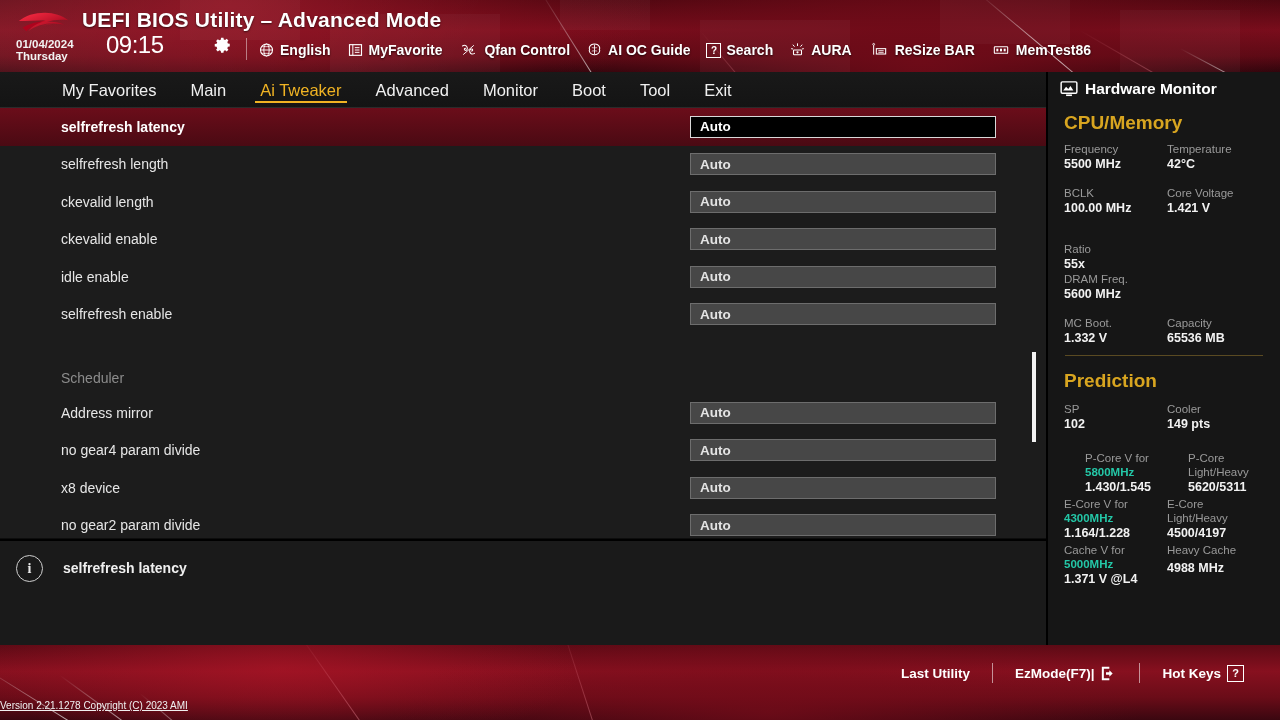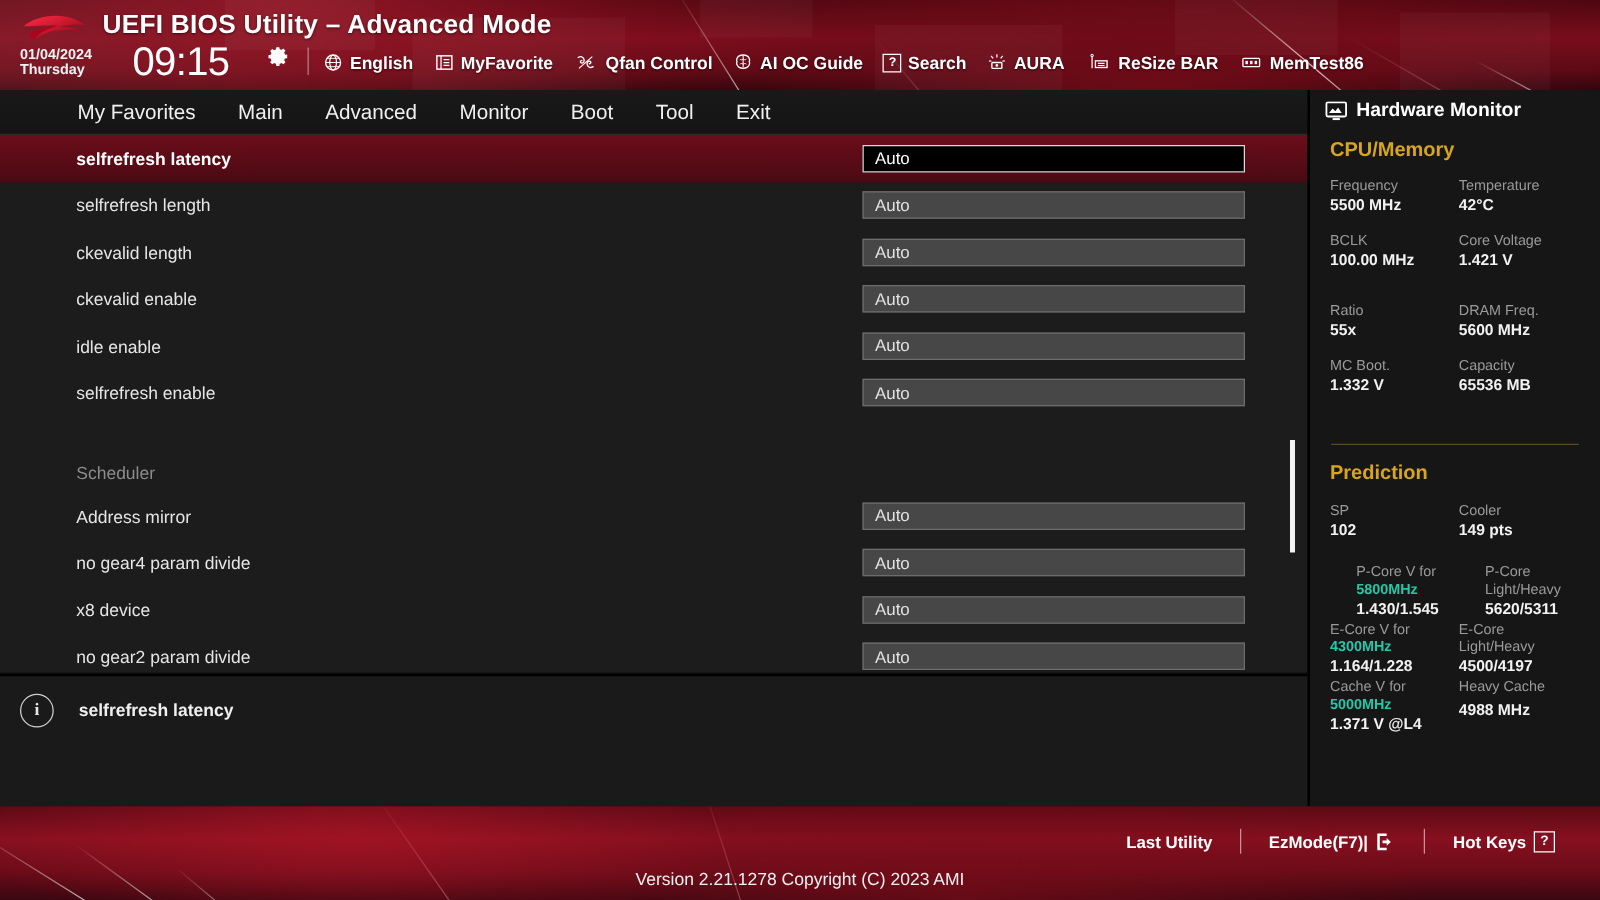--- a/index.html
+++ b/index.html
@@ -36,21 +36,21 @@
     position:absolute; left:82px; top:8px;
     font-size:21px; font-weight:700; letter-spacing:.2px; color:#fff;
     text-shadow:0 1px 2px rgba(0,0,0,.6);
     text-align:center;
   }
   .datetime { position:absolute; left:16px; top:38px; width:86px; line-height:12px; }
   .datetime .d { font-size:11.5px; font-weight:700; color:#f2f2f2; }
   .datetime .w { font-size:11.5px; font-weight:700; color:#f2f2f2; }
   .clock {
     position:absolute; left:106px; top:31px;
-    font-size:32px; font-weight:400; color:#fff; letter-spacing:-.5px;
+    font-size:24px; font-weight:400; color:#fff; letter-spacing:-.5px;
   }
   .gear-top { position:absolute; left:214px; top:36px; width:18px; height:18px; }
   .hdr-sep { position:absolute; top:38px; width:1px; height:22px; background:rgba(255,255,255,.45); }
 
   .hdr-menu { position:absolute; top:42px; left:258px; display:flex; align-items:center; gap:0px; }
   .hdr-item { display:flex; align-items:center; gap:5px; margin-right:16px; cursor:default; }
   .hdr-item .lbl { font-size:14px; font-weight:700; color:#ffffff; text-shadow:0 1px 2px rgba(0,0,0,.7); }
   .hdr-ico { width:17px; height:16px; display:block; }
   .key-box {
     display:inline-flex; align-items:center; justify-content:center;
@@ -85,21 +85,21 @@
   .row .label {
     position:absolute; left:61px; font-size:14px; color:#e6e6e6; white-space:nowrap;
   }
   .row.selected .label { color:#ffffff; font-weight:700; }
   .row.section .label { color:#8c8c8c; }
   .field {
     position:absolute; left:690px; width:306px; height:22px;
     background:#474747; border:1px solid #6d6d6d;
     display:flex; align-items:center;
   }
-  .field .val { padding-left:9px; font-size:13.5px; color:#e3e3e3; }
+  .field .val { padding-left:9px; font-size:13.5px; color:#e3e3e3;font-weight:bold; }
   .row.selected .field { background:#000000; border:1px solid #d8d8d8; }
   .row.selected .field .val { color:#ffffff; }
 
   .scrollbar-track {
     position:absolute; left:1029px; top:110px; width:9px; height:426px; background:transparent;
   }
   .scroll-thumb {
     position:absolute; left:1032px; top:352px; width:4px; height:90px;
     background:#f2f2f2;
   }
@@ -120,21 +120,21 @@
   
   .hwmon {
     position:absolute; left:1046px; top:72px; width:234px; height:573px;
     background:#161616; border-left:2px solid #000;
   }
   .hw-title {
     position:absolute; left:12px; top:8px; display:flex; align-items:center; gap:7px;
     font-size:15.5px; font-weight:700; color:#ffffff;
   }
   .hw-section {
-    position:absolute; left:16px; font-size:16px; font-weight:700; color:#d8a520;
+    position:absolute; left:16px; font-size:19px; font-weight:700; color:#d8a520;
   }
   .hw-grid { position:absolute; left:16px; width:206px; }
   .hw-pair { display:flex; width:206px; margin-bottom:9px; }
   .hw-cell { width:103px; }
   .hw-k { font-size:11.5px; color:#9a9a9a; line-height:14px; }
   .hw-k.accent { color:#24c8a8; font-weight:700; }
   .hw-v { font-size:12.5px; color:#f2f2f2; font-weight:700; line-height:16px; }
   .hw-div { position:absolute; left:17px; width:198px; height:1px; background:#5a4a22; }
 
   
@@ -145,22 +145,22 @@
       radial-gradient(ellipse 500px 140px at 60% 90%, rgba(120,12,26,.7) 0%, rgba(120,12,26,0) 75%),
       linear-gradient(180deg,#5c0a15 0%, #87101f 35%, #6a0c18 70%, #3a0710 100%);
     overflow:hidden;
   }
   .footer-right {
     position:absolute; right:14px; top:18px; display:flex; align-items:center; gap:0;
   }
   .f-item { display:flex; align-items:center; gap:6px; padding:0 22px; font-size:13.5px; font-weight:700; color:#fff; white-space:nowrap; }
   .f-sep { width:1px; height:20px; background:rgba(255,255,255,.55); }
   .version {
-    position:absolute; left:0; right:0; bottom:9px; text-align:center;
-    font-size:14px; color:#f0f0f0; font-weight:400;
+    position:absolute; left:0; right:0; bottom:9px; 
+    font-size:10px; color:#f0f0f0; font-weight:400;text-decoration:underline;
   }
   .arrow-box { display:inline-flex; align-items:center; }
 </style>
 </head>
 <body>
 
 <div id="app">
 
   <div class="header">
     <div class="blk" style="left:180px;top:0;width:120px;height:40px;"></div>
@@ -279,20 +279,21 @@
         </svg>
         <span class="lbl">MemTest86</span>
       </div>
 
     </div>
   </div>
 
   <div class="navbar">
     <div class="tab" style="margin-left:45px;">My Favorites</div>
     <div class="tab">Main</div>
+    <div class="tab active">Ai Tweaker</div>
     <div class="tab">Advanced</div>
     <div class="tab">Monitor</div>
     <div class="tab">Boot</div>
     <div class="tab">Tool</div>
     <div class="tab">Exit</div>
   </div>
 
   <div class="content">
 
     <div class="row selected">
@@ -413,21 +414,21 @@
       <div class="hw-pair" style="margin-bottom:26px;">
         <div class="hw-cell">
           <div class="hw-k">BCLK</div>
           <div class="hw-v">100.00 MHz</div>
         </div>
         <div class="hw-cell">
           <div class="hw-k">Core Voltage</div>
           <div class="hw-v">1.421 V</div>
         </div>
       </div>
-      <div class="hw-pair" style="margin-bottom:14px;">
+      <div class="hw-pair" style="margin-bottom:14px;flex-direction:column;">
         <div class="hw-cell">
           <div class="hw-k">Ratio</div>
           <div class="hw-v">55x</div>
         </div>
         <div class="hw-cell">
           <div class="hw-k">DRAM Freq.</div>
           <div class="hw-v">5600 MHz</div>
         </div>
       </div>
       <div class="hw-pair">

